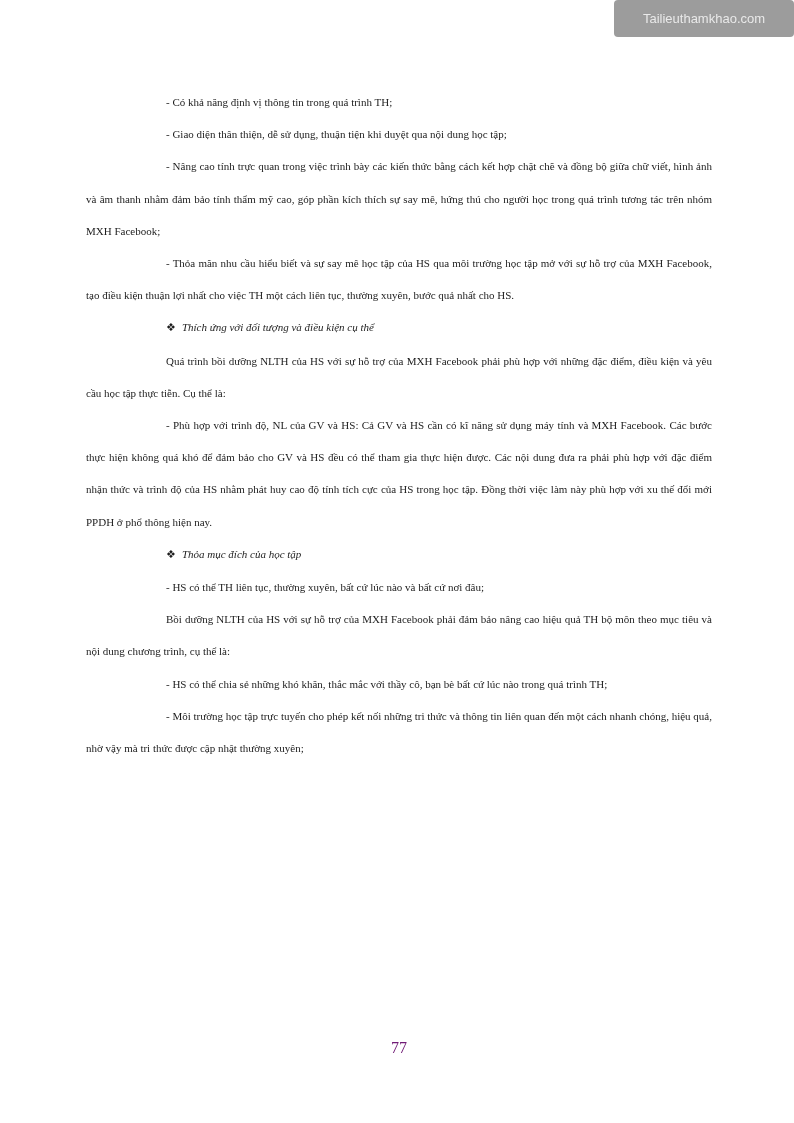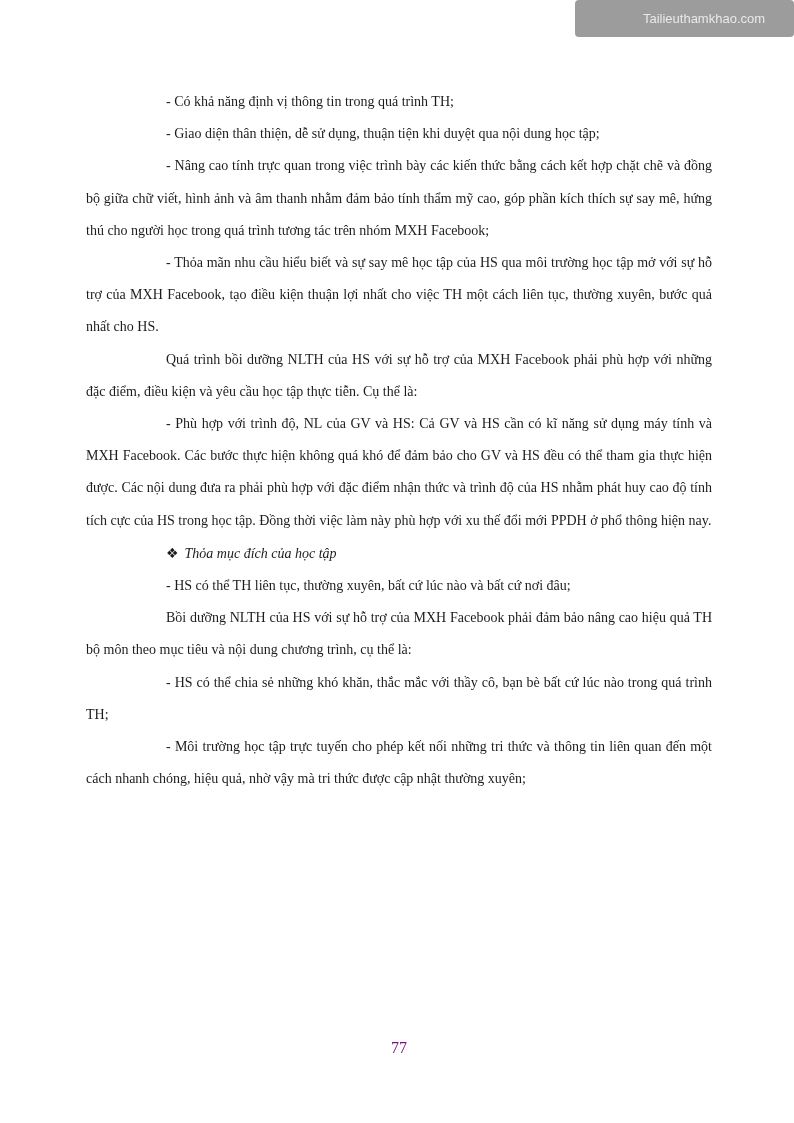--- a/index.html
+++ b/index.html
@@ -23,31 +23,30 @@
     width: 180px;
     height: 37px;
     background: #9c9c9c;
     color: #e9e9e9;
     font-family: "Liberation Sans", sans-serif;
     font-size: 13px;
     display: flex;
     align-items: center;
     justify-content: center;
     border-radius: 4px;
-    padding-left: 39px;
   }
   .content {
     position: absolute;
     top: 86px;
     left: 86px;
     width: 626px;
   }
   .para {
     margin: 0;
-    font-size: 14px;
+    font-size: 11px;
     line-height: 32.2px;
     text-align: justify;
     text-indent: 80px;
   }
   .para.heading {
     font-style: italic;
     text-align: left;
   }
   .para .marker {
     font-family: "DejaVu Sans", sans-serif;
@@ -71,20 +70,21 @@
 
   <div class="watermark">
     <span>Tailieuthamkhao.com</span>
   </div>
 
   <div class="content">
       <p class="para normal">- Có khả năng định vị thông tin trong quá trình TH;</p>
       <p class="para normal">- Giao diện thân thiện, dễ sử dụng, thuận tiện khi duyệt qua nội dung học tập;</p>
       <p class="para normal">- Nâng cao tính trực quan trong việc trình bày các kiến thức bằng cách kết hợp chặt chẽ và đồng bộ giữa chữ viết, hình ảnh và âm thanh nhằm đảm bảo tính thẩm mỹ cao, góp phần kích thích sự say mê, hứng thú cho người học trong quá trình tương tác trên nhóm MXH Facebook;</p>
       <p class="para normal">- Thỏa mãn nhu cầu hiểu biết và sự say mê học tập của HS qua môi trường học tập mở với sự hỗ trợ của MXH Facebook, tạo điều kiện thuận lợi nhất cho việc TH một cách liên tục, thường xuyên, bước quả nhất cho HS.</p>
+      <p class="para heading"><span class="marker">❖</span><span>Thích ứng với đối tượng và điều kiện cụ thể</span></p>
       <p class="para normal">Quá trình bồi dưỡng NLTH của HS với sự hỗ trợ của MXH Facebook phải phù hợp với những đặc điểm, điều kiện và yêu cầu học tập thực tiễn. Cụ thể là:</p>
       <p class="para normal">- Phù hợp với trình độ, NL của GV và HS: Cả GV và HS cần có kĩ năng sử dụng máy tính và MXH Facebook. Các bước thực hiện không quá khó để đảm bảo cho GV và HS đều có thể tham gia thực hiện được. Các nội dung đưa ra phải phù hợp với đặc điểm nhận thức và trình độ của HS nhằm phát huy cao độ tính tích cực của HS trong học tập. Đồng thời việc làm này phù hợp với xu thế đổi mới PPDH ở phổ thông hiện nay.</p>
       <p class="para heading"><span class="marker">❖</span><span>Thỏa mục đích của học tập</span></p>
       <p class="para normal">- HS có thể TH liên tục, thường xuyên, bất cứ lúc nào và bất cứ nơi đâu;</p>
       <p class="para normal">Bồi dưỡng NLTH của HS với sự hỗ trợ của MXH Facebook phải đảm bảo nâng cao hiệu quả TH bộ môn theo mục tiêu và nội dung chương trình, cụ thể là:</p>
       <p class="para normal">- HS có thể chia sẻ những khó khăn, thắc mắc với thầy cô, bạn bè bất cứ lúc nào trong quá trình TH;</p>
       <p class="para normal">- Môi trường học tập trực tuyến cho phép kết nối những tri thức và thông tin liên quan đến một cách nhanh chóng, hiệu quả, nhờ vậy mà tri thức được cập nhật thường xuyên;</p>
     </div>
 
   <div class="page-number">77</div>

